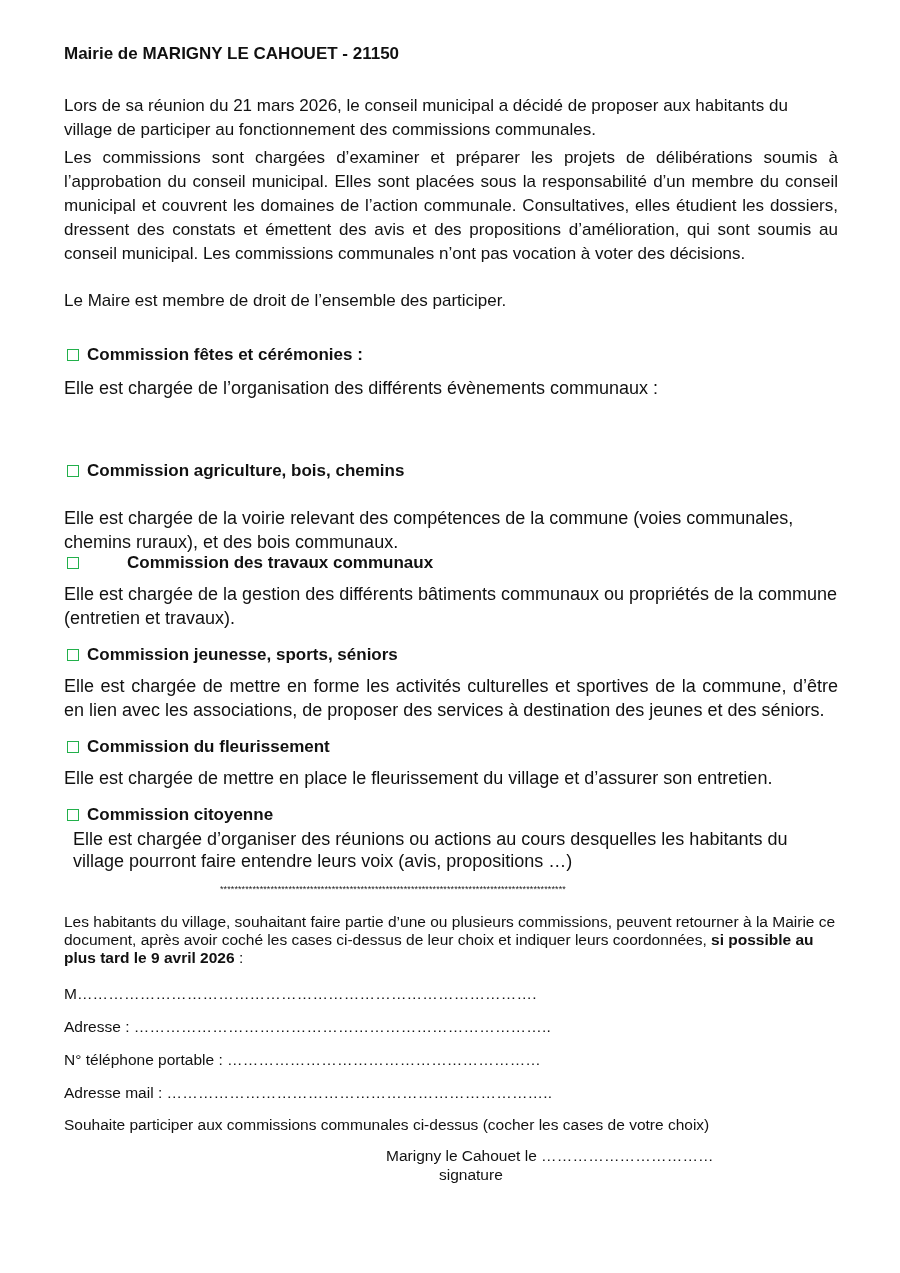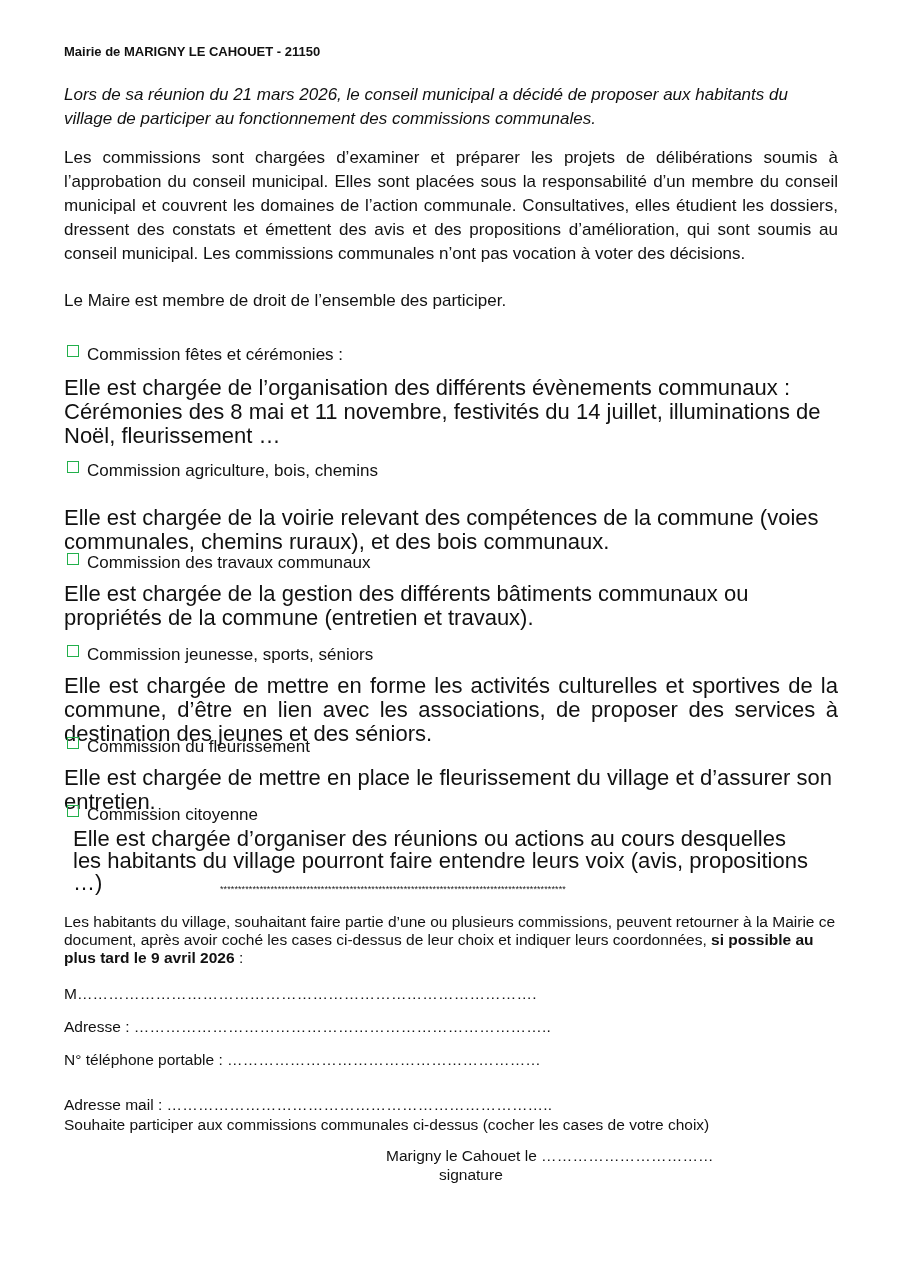--- a/index.html
+++ b/index.html
@@ -1,32 +1,32 @@
 <!DOCTYPE html>
 <html><head>
   <meta charset="utf-8">
   <style>
     html, body { margin: 0; padding: 0; background: #ffffff; }
     body {
       width: 900px; height: 1273px; position: relative; overflow: hidden;
       font-family: "Liberation Sans", sans-serif; color: #111111;
     }
     .page { position: absolute; left: 64px; top: 0; width: 774px; }
-    .title { position: absolute; top: 44px; left: 0; font-weight: bold; font-size: 13px; }
+    .title { position: absolute; top: 44px; left: 0; font-weight: bold; font-size: 17px; }
     .para { position: absolute; left: 0; width: 774px; font-size: 17px; line-height: 24px; }
     .justify { text-align: justify; }
-    .p1 { top: 83px; font-style: italic; }
+    .p1 { top: 94px; }
     .p2 { top: 146px; }
     .p3 { top: 289px; }
-    .section-head { position: absolute; left: 3px; font-size: 17px; font-weight: normal; display: flex; }
+    .section-head { position: absolute; left: 3px; font-size: 17px; font-weight: bold; display: flex; align-items: center; }
     .checkbox {
       width: 12px; height: 12px; border: 1.5px solid #22b04b; margin-right: 8px; display: inline-block;
       box-sizing: border-box; cursor: pointer;
     }
-    .section-desc { position: absolute; left: 0; width: 774px; font-size: 22px; line-height: 24px; }
+    .section-desc { position: absolute; left: 0; width: 774px; font-size: 18px; line-height: 24px; }
     .stars { position: absolute; top: 884px; left: 156px; font-size: 9px; letter-spacing: 0.1px; color: #222; }
     .small { position: absolute; left: 0; width: 774px; font-size: 15.5px; line-height: 18px; }
     .form-line { position: absolute; left: 0; font-size: 15.5px; white-space: nowrap; }
     .dots { letter-spacing: 0.2px; }
     .place { position: absolute; left: 322px; top: 1147px; font-size: 15.5px; white-space: nowrap; text-align: right; }
     .sig { position: absolute; left: 375px; top: 1166px; font-size: 15.5px; }
   </style>
 </head>
 <body>
 
@@ -36,30 +36,29 @@
   <div class="para p1">Lors de sa réunion du 21 mars 2026, le conseil municipal a décidé de proposer aux habitants du village de participer au fonctionnement des commissions communales.</div>
   <div class="para justify p2">Les commissions sont chargées d’examiner et préparer les projets de délibérations soumis à l’approbation du conseil municipal. Elles sont placées sous la responsabilité d’un membre du conseil municipal et couvrent les domaines de l’action communale. Consultatives, elles étudient les dossiers, dressent des constats et émettent des avis et des propositions d’amélioration, qui sont soumis au conseil municipal. Les commissions communales n’ont pas vocation à voter des décisions.</div>
   <div class="para p3">Le Maire est membre de droit de l’ensemble des participer.</div>
 
   <div class="section-head" style="top:345px;">
     <span class="checkbox" style="border-color: rgb(34, 176, 75);"></span>
     <span>Commission fêtes et cérémonies :</span>
   </div>
   <div class="section-desc" style="top:376px;">
     <div>Elle est chargée de l’organisation des différents évènements communaux :</div>
-    <div>Cérémonies des 8 mai et 11 novembre, festivités du 14 juillet, illuminations de Noël, fleurissement …</div>
   </div>
 
   <div class="section-head" style="top:461px;">
     <span class="checkbox" style="border-color: rgb(34, 176, 75);"></span>
     <span>Commission agriculture, bois, chemins</span>
   </div>
   <div class="section-desc" style="top:490px;margin-top:16px;">Elle est chargée de la voirie relevant des compétences de la commune (voies communales, chemins ruraux), et des bois communaux.</div>
 
-  <div class="section-head" style="top:553px;">
+  <div class="section-head" style="top:553px;gap:40px;">
     <span class="checkbox" style="border-color: rgb(34, 176, 75);"></span>
     <span>Commission des travaux communaux</span>
   </div>
   <div class="section-desc" style="top:582px;">Elle est chargée de la gestion des différents bâtiments communaux ou propriétés de la commune (entretien et travaux).</div>
 
   <div class="section-head" style="top:645px;">
     <span class="checkbox" style="border-color: rgb(34, 176, 75);"></span>
     <span>Commission jeunesse, sports, séniors</span>
   </div>
   <div class="section-desc justify" style="top:674px;">Elle est chargée de mettre en forme les activités culturelles et sportives de la commune, d’être en lien avec les associations, de proposer des services à destination des jeunes et des séniors.</div>
@@ -84,21 +83,21 @@
 
   <div class="form-line" style="top:985px;">
     <span>M</span><span class="dots">…………………………………………………………………………….</span>
   </div>
   <div class="form-line" style="top:1018px;">
     <span>Adresse : </span><span class="dots">……………………………………………………………………..</span>
   </div>
   <div class="form-line" style="top:1051px;">
     <span>N° téléphone portable : </span><span class="dots">……………………………………………………</span>
   </div>
-  <div class="form-line" style="top:1084px;margin-top:12px;">
+  <div class="form-line" style="top:1084px;">
     <span>Adresse mail : </span><span class="dots">………………………………………………………………..</span>
   </div>
 
   <div class="form-line" style="top:1116px;">Souhaite participer aux commissions communales ci-dessus (cocher les cases de votre choix)</div>
 
   <div class="place">
     <span>Marigny le Cahouet le </span><span class="dots">……………………………</span>
   </div>
   <div class="sig">signature</div>
 </div>

